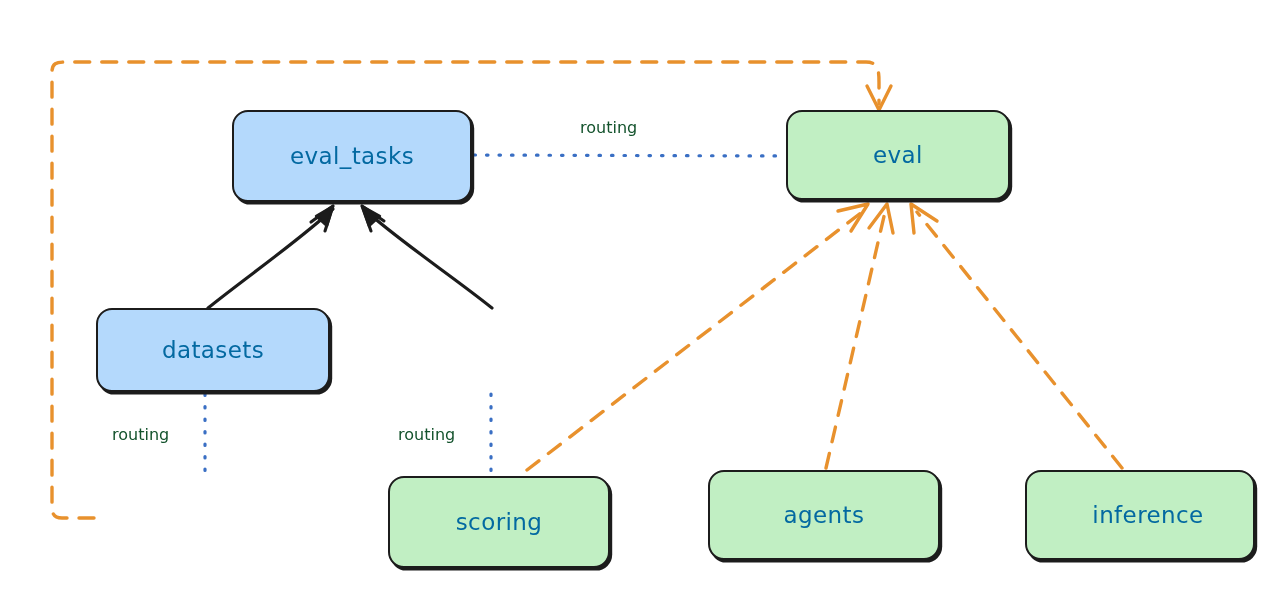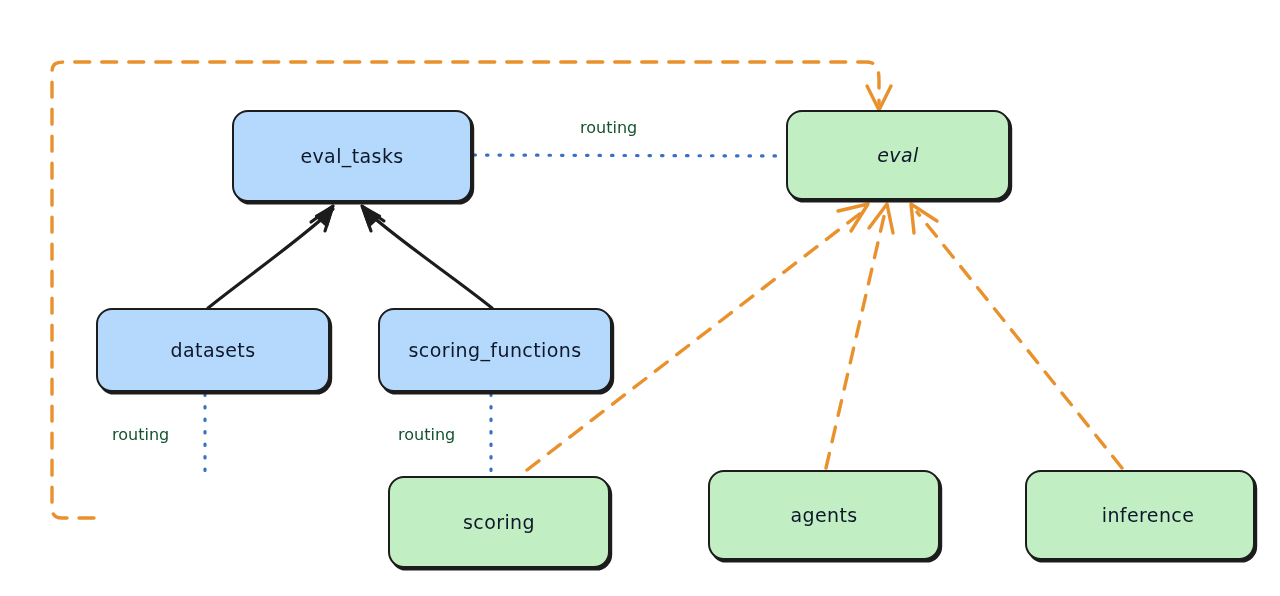--- a/index.html
+++ b/index.html
@@ -34,22 +34,22 @@
     align-items: center;
     justify-content: center;
     border: 2.6px solid #1c1c1c;
     border-radius: 16px;
     box-shadow: 2.2px 2.6px 0 0 #1c1c1c;
   }
   .node.blue { background: #b4d9fc; }
   .node.green { background: #c1efc3; }
   .node-label {
     font-family: "DejaVu Sans", sans-serif;
-    font-size: 19px;
-    color: #0f172a;
+    font-size: 23px;
+    color: #0369a1;
     letter-spacing: 0.4px;
     white-space: nowrap;
   }
   .edge-label {
     position: absolute;
     font-family: "DejaVu Sans", sans-serif;
     font-size: 16px;
     color: #14532d;
     white-space: nowrap;
   }
@@ -106,31 +106,28 @@
       <path d="M 1122 468 L 917 212" fill="none" stroke="#e8912d" stroke-width="3.4" stroke-linecap="round" stroke-dasharray="15 12"></path>
       <path d="M 911 204 L 914 233 M 911 204 L 937 221" fill="none" stroke="#e8912d" stroke-width="3.4" stroke-linecap="round" stroke-linejoin="round"></path>
     </g>
 
   </svg>
 
   <div class="node blue" id="node-eval_tasks" style="left:232px; top:110px; width:240px; height:92px;">
     <span class="node-label">eval_tasks</span>
   </div>
 
-  <div class="node green" id="node-eval" style="left:786px; top:110px; width:224px; height:90px;font-style:italic;">
+  <div class="node green" id="node-eval" style="left:786px; top:110px; width:224px; height:90px;">
     <span class="node-label">eval</span>
   </div>
 
   <div class="node blue" id="node-datasets" style="left:96px; top:308px; width:234px; height:84px;">
     <span class="node-label">datasets</span>
   </div>
 
-  <div class="node blue" id="node-scoring_functions" style="left:378px; top:308px; width:234px; height:84px;">
-    <span class="node-label">scoring_functions</span>
-  </div>
 
 
   <div class="node green" id="node-scoring" style="left:388px; top:476px; width:222px; height:92px;">
     <span class="node-label">scoring</span>
   </div>
 
   <div class="node green" id="node-agents" style="left:708px; top:470px; width:232px; height:90px;">
     <span class="node-label">agents</span>
   </div>
 

